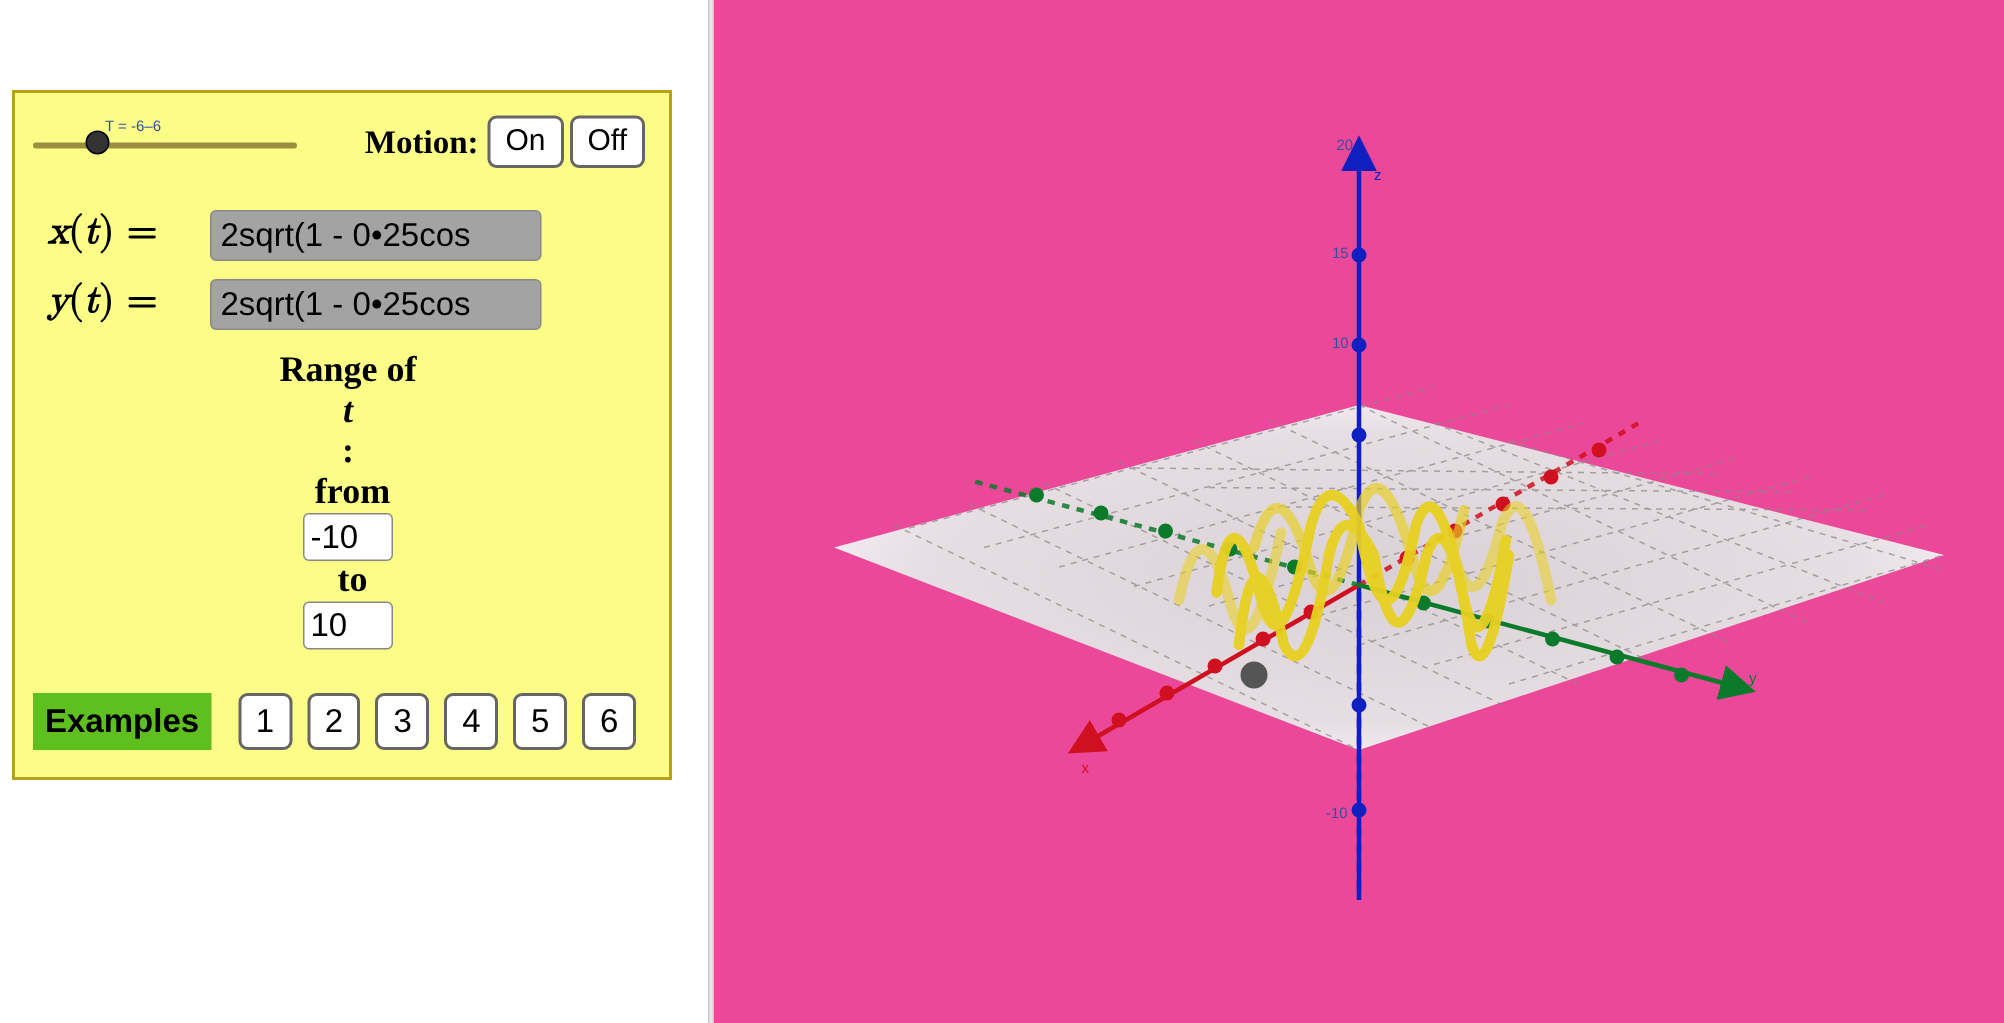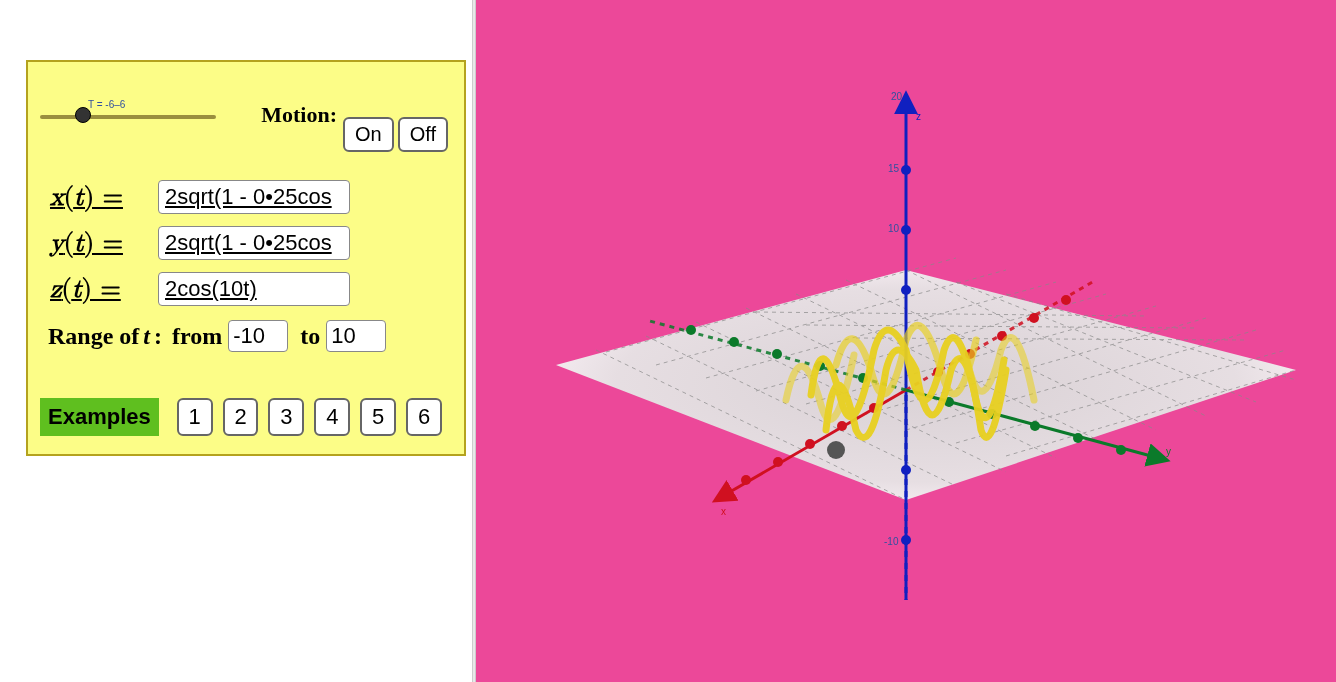--- a/index.html
+++ b/index.html
@@ -7,21 +7,21 @@
     width: 1336px;
     height: 682px;
     background: #fff;
     font-family: Georgia, "Times New Roman", serif;
     display: flex;
     overflow: hidden;
   }
   .left-pane {
     width: 472px;
     height: 100%;
-    padding: 60px 15px 15px 26px;
+    padding: 60px 15px 15px 8px;
   }
   .divider {
     width: 4px;
     height: 100%;
     background: #e8e8e8;
     border-left: 1px solid #ccc;
     border-right: 1px solid #ccc;
   }
   .right-pane {
     flex: 1;
@@ -78,71 +78,69 @@
   }
   .btn {
     font-family: Arial, sans-serif;
     font-size: 20px;
     padding: 4px 10px;
     background: #fff;
     border: 2px solid #666;
     border-radius: 6px;
     cursor: pointer;
     margin-right: 4px;
-    margin-top: 40px;
   }
 
   .eq-row {
     display: flex;
-    align-items: center;
     margin: 10px 0 12px 10px;
-    text-decoration: underline;
   }
   .eq-label {
     font-style: italic;
     font-family: "Latin Modern Math", "STIX", Georgia, serif;
     font-size: 26px;
     width: 108px;
     font-weight: bold;
   }
   .eq-label .paren { font-style: normal; }
   .text-input {
     font-family: Arial, sans-serif;
     font-size: 22px;
     padding: 3px 6px;
     border: 1px solid #888;
     border-radius: 4px;
-    background: #ffffff;
-    width: 192px;
+    background: #a3a3a3;
+    width: 221px;
   }
   .range-row {
     font-size: 24px;
     font-weight: bold;
     margin: 14px 0 0 8px;
     display: flex;
     align-items: center;
     flex-wrap: nowrap;
+    flex-direction: column;
   }
   .range-row .t-var { font-style: italic; font-family: Georgia, serif; margin: 0 4px; }
   .range-row .word { font-weight: bold; margin: 0 4px 0 10px; font-size: 24px; }
   .small-input {
     width: 60px;
     font-family: Arial, sans-serif;
     font-size: 22px;
     padding: 2px 4px;
     border: 1px solid #888;
     border-radius: 4px;
     background: #fff;
     margin: 0 2px;
   }
 
   .examples-row {
     display: flex;
     align-items: center;
-    margin-top: 46px;
+    margin-top: 29px;
   }
   .examples-badge {
     background: #5fbf1f;
     color: #000;
     font-weight: bold;
     font-size: 22px;
     padding: 6px 8px;
     font-family: Arial, sans-serif;
     margin-right: 18px;
   }
@@ -187,24 +185,20 @@
       <button class="btn">Off</button>
     </div>
 
     <div class="eq-row">
       <span class="eq-label"><i>x</i><span class="paren">(</span><i>t</i><span class="paren">) =</span></span>
       <input class="text-input" value="2sqrt(1 - 0•25cos" style="">
     </div>
     <div class="eq-row">
       <span class="eq-label"><i>y</i><span class="paren">(</span><i>t</i><span class="paren">) =</span></span>
       <input class="text-input" value="2sqrt(1 - 0•25cos" style="">
-    </div>
-    <div class="eq-row">
-      <span class="eq-label"><i>z</i><span class="paren">(</span><i>t</i><span class="paren">) =</span></span>
-      <input class="text-input" value="2cos(10t)" style="">
     </div>
 
     <div class="range-row">
       <span>Range of</span>
       <span class="t-var">t</span>
       <span>:</span>
       <span class="word">from</span>
       <input class="small-input" value="-10" style="">
       <span class="word">to</span>
       <input class="small-input" value="10" style="">

